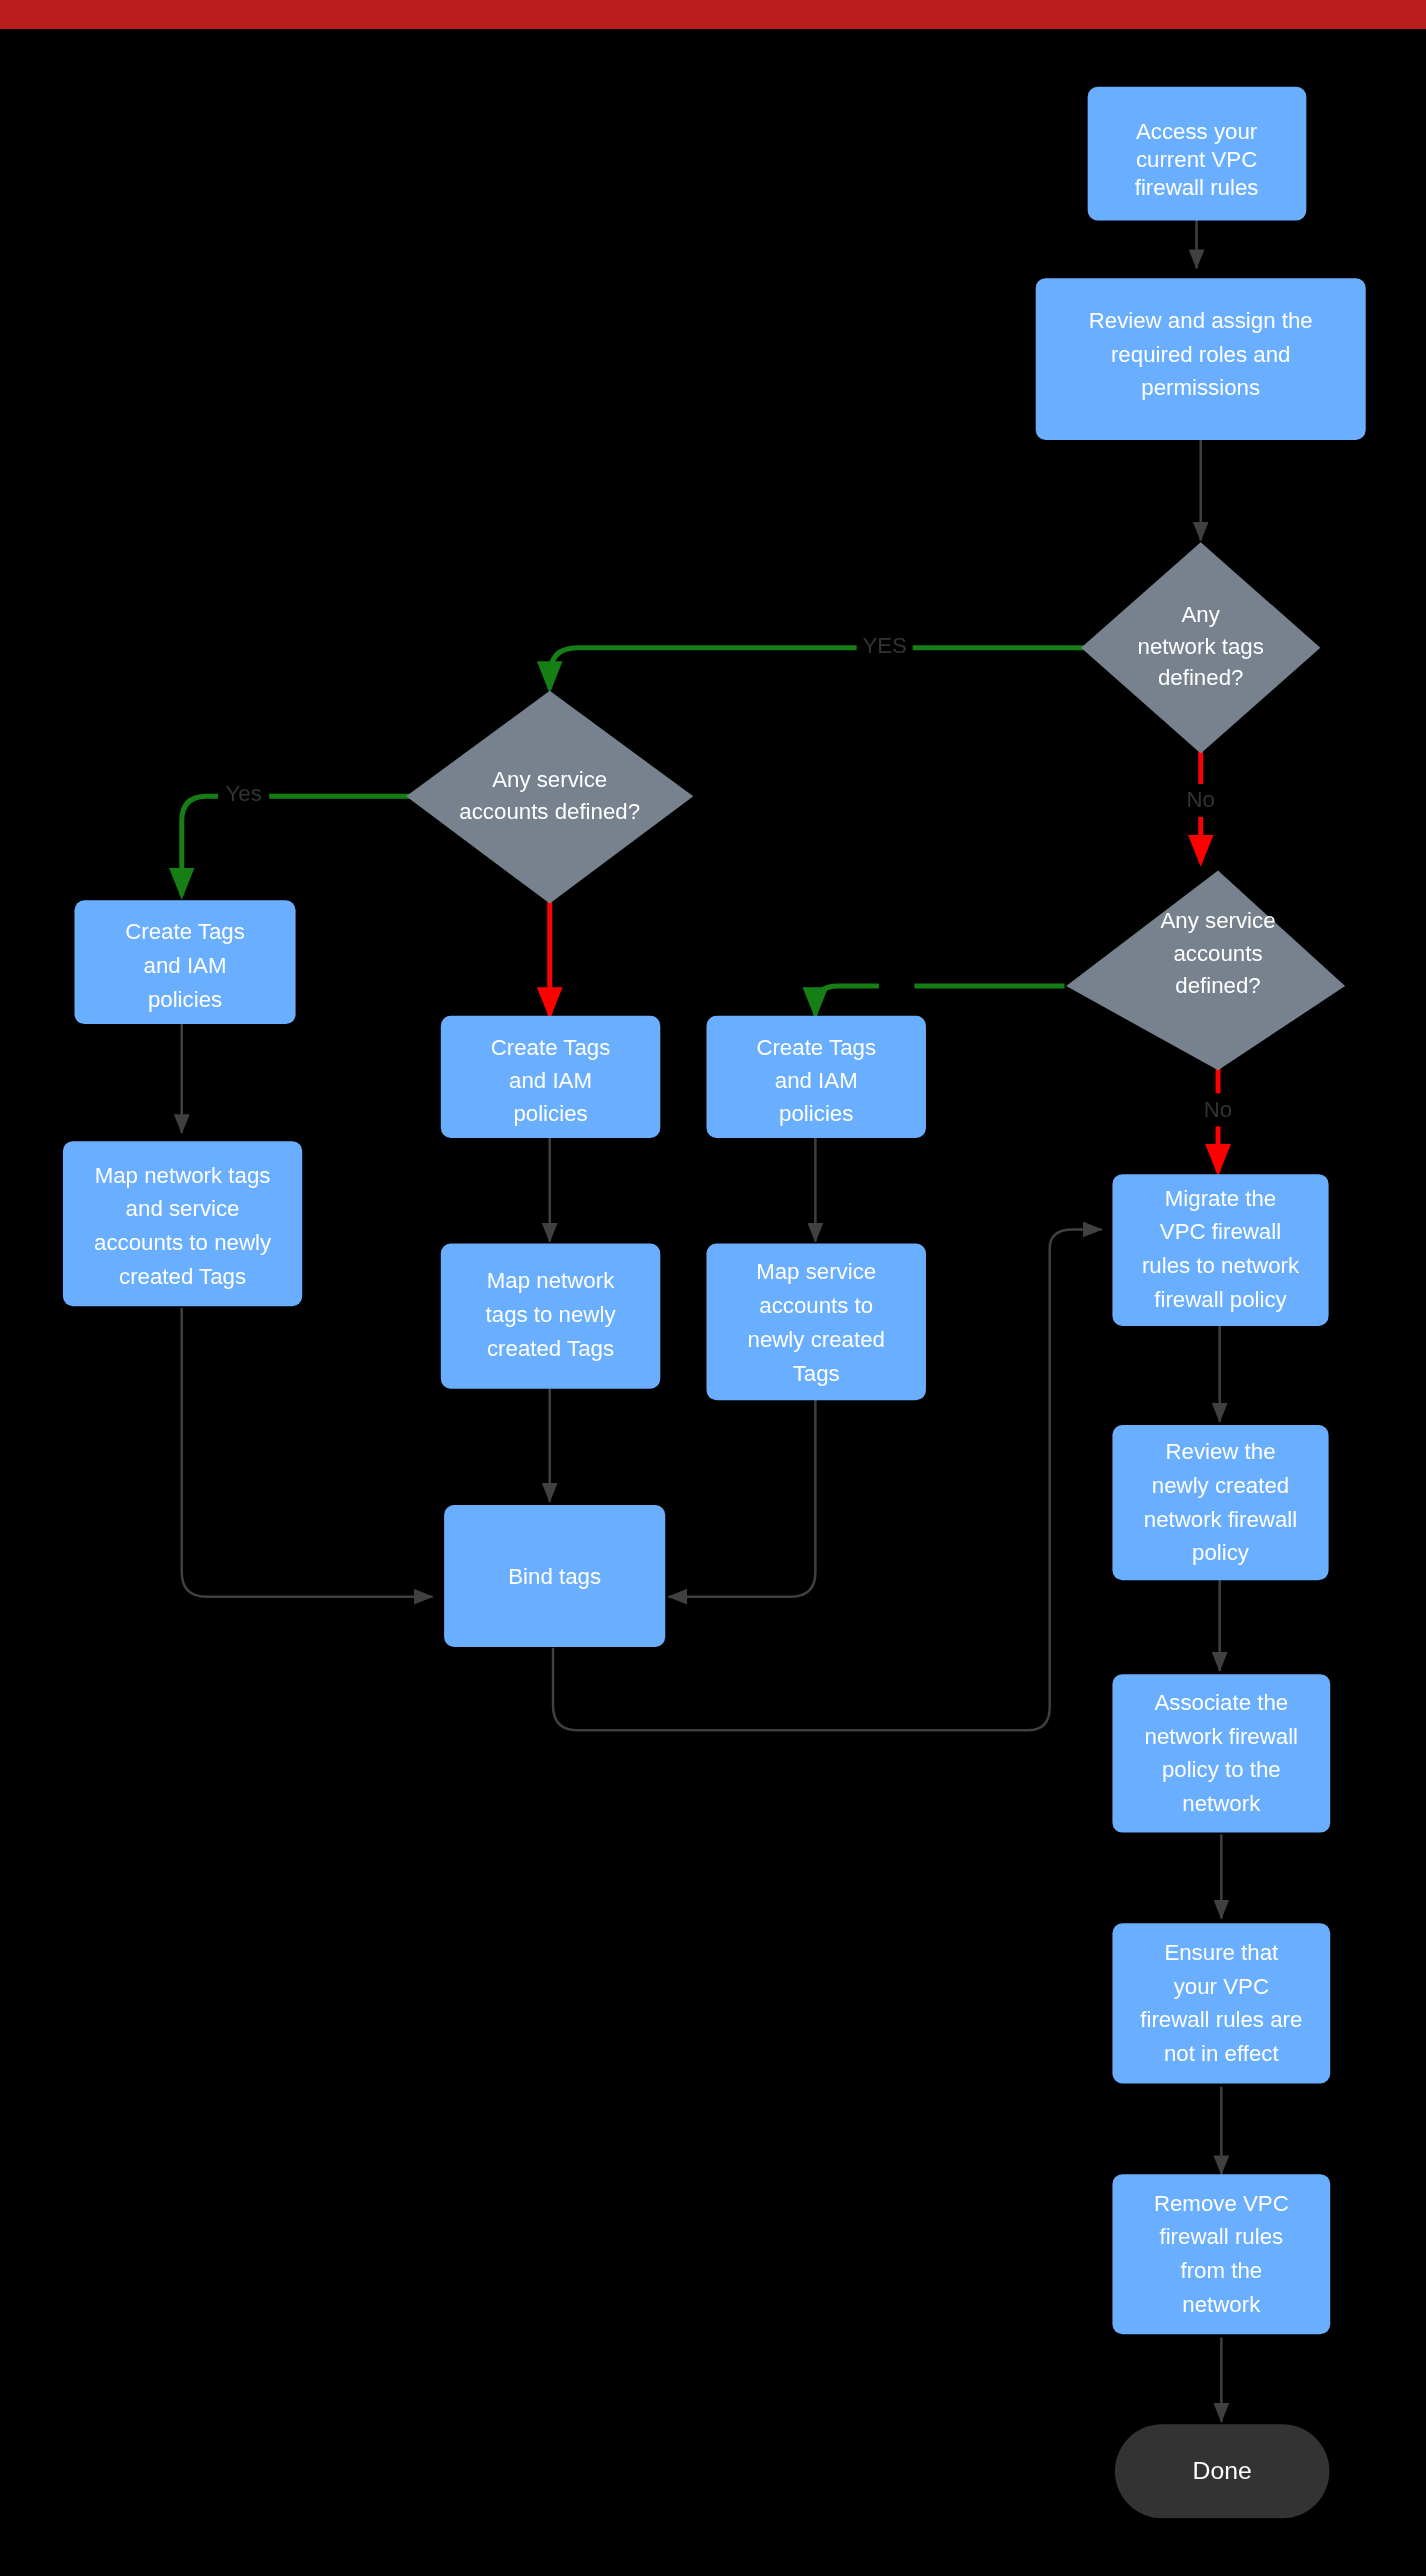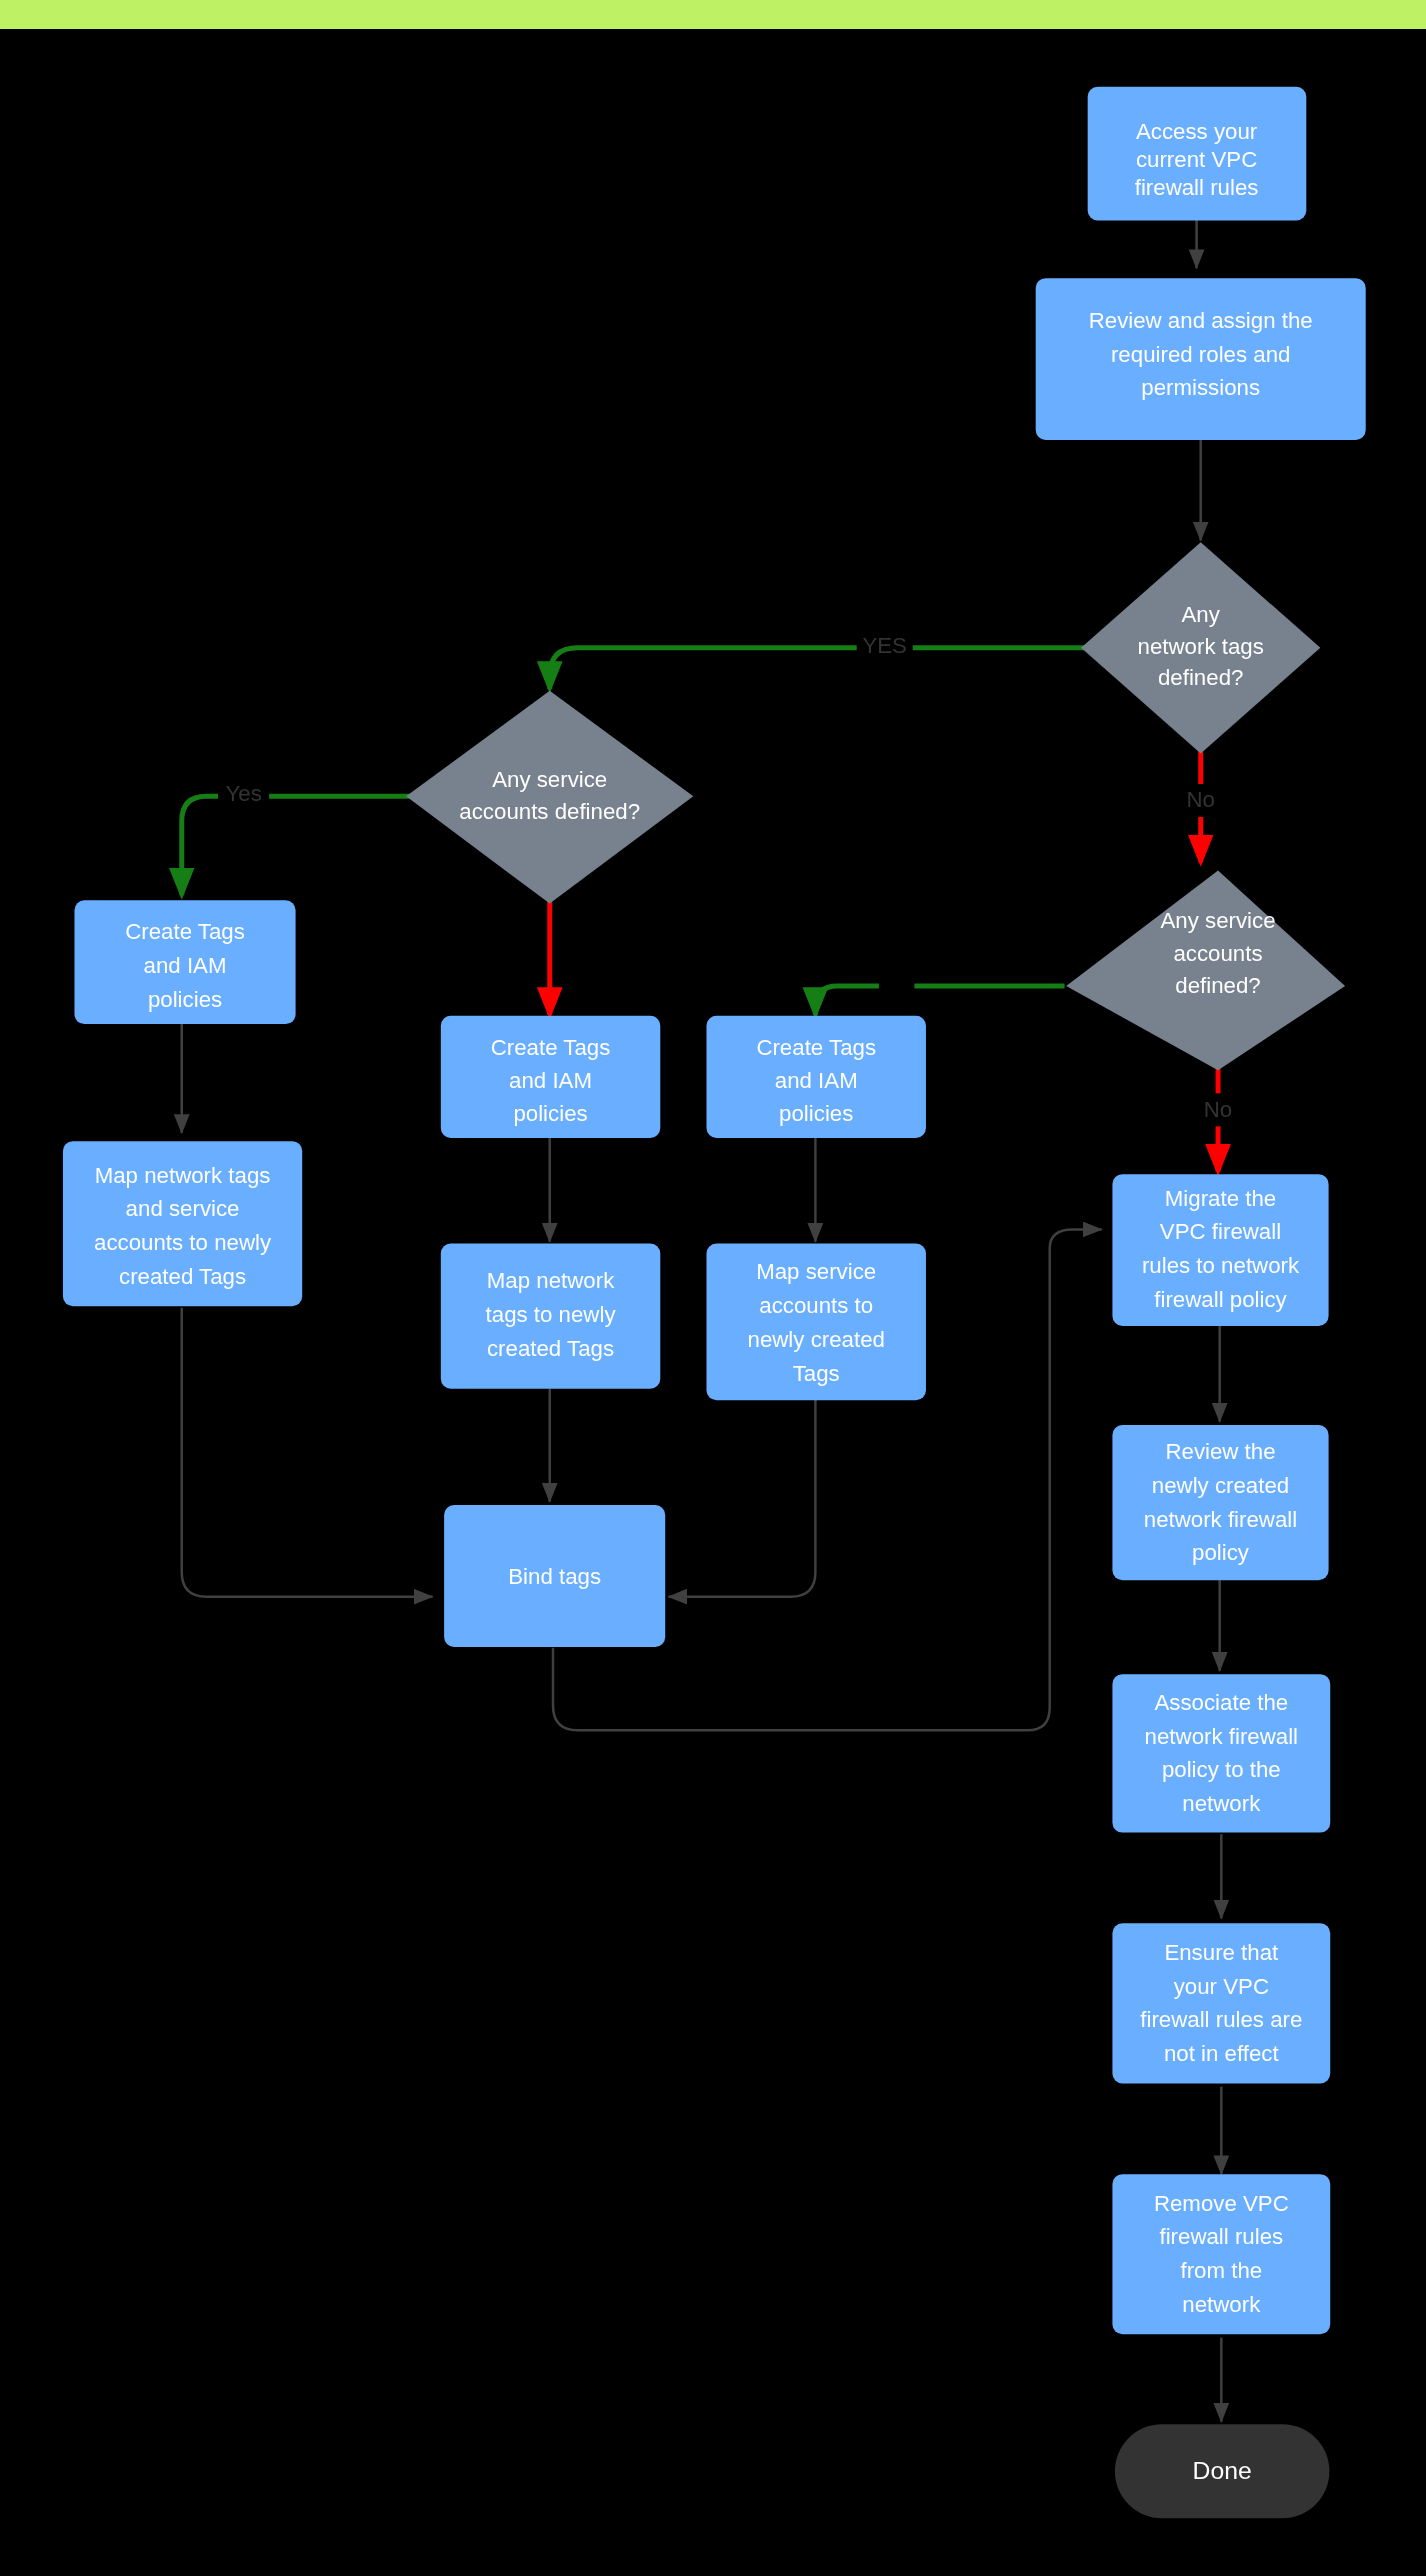--- a/index.html
+++ b/index.html
@@ -9,21 +9,21 @@
   }
   body {
     width: 1427px;
     height: 2576px;
     font-family: "Liberation Sans", sans-serif;
   }
   #canvas {
     position: relative;
     width: 1427px;
     height: 2576px;
-    background: #bef264;
+    background: #b91c1c;
     overflow: hidden;
   }
   #board {
     position: absolute;
     left: 0;
     top: 29px;
     width: 1427px;
     height: 2547px;
     background: #000000;
   }

